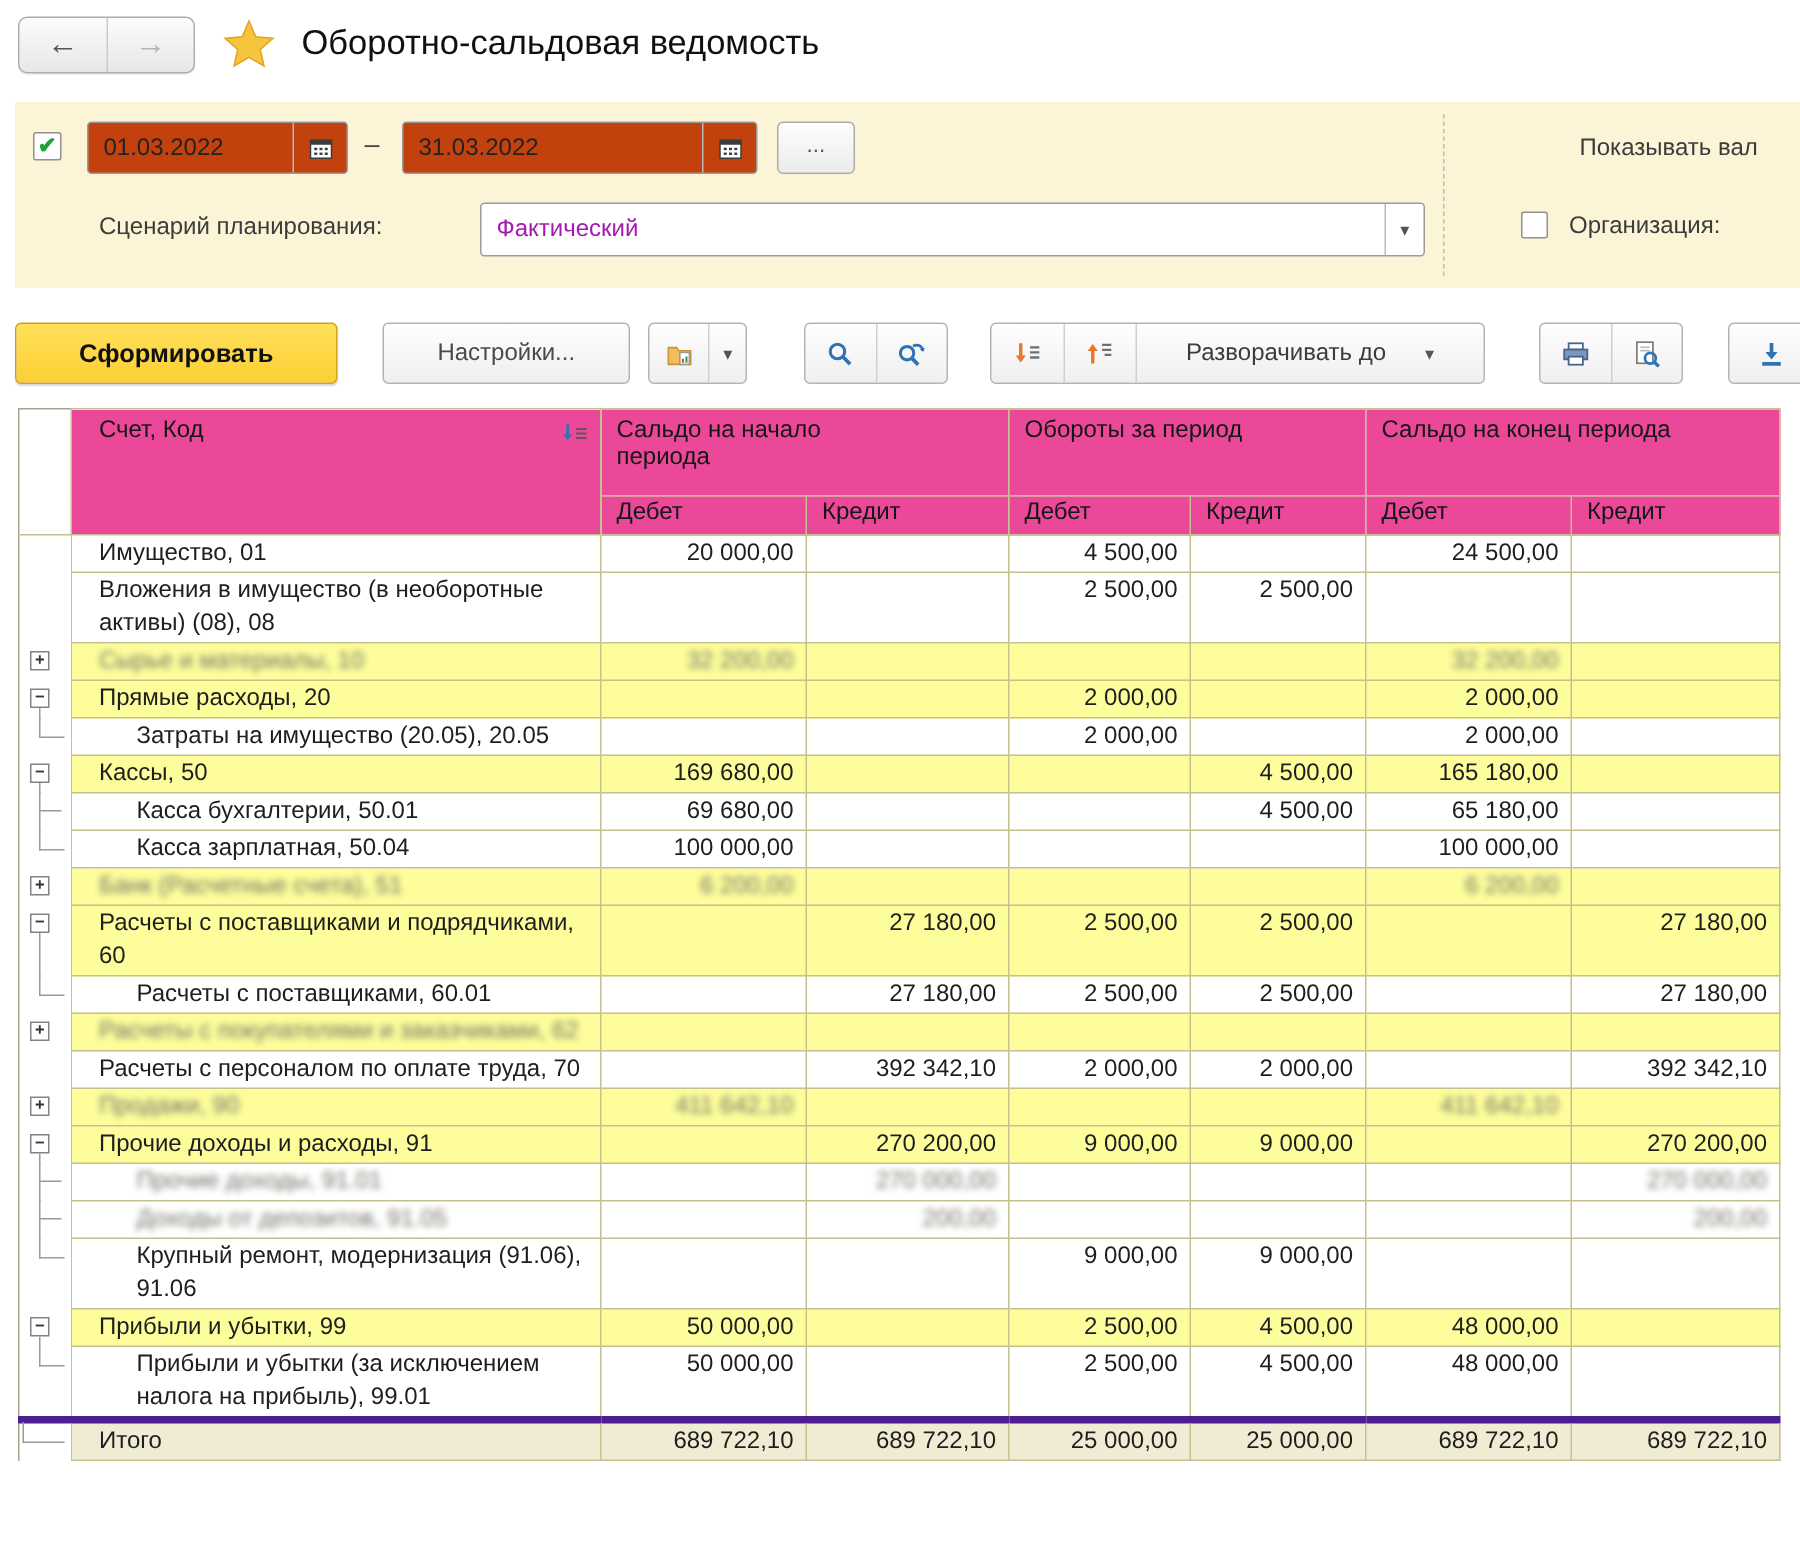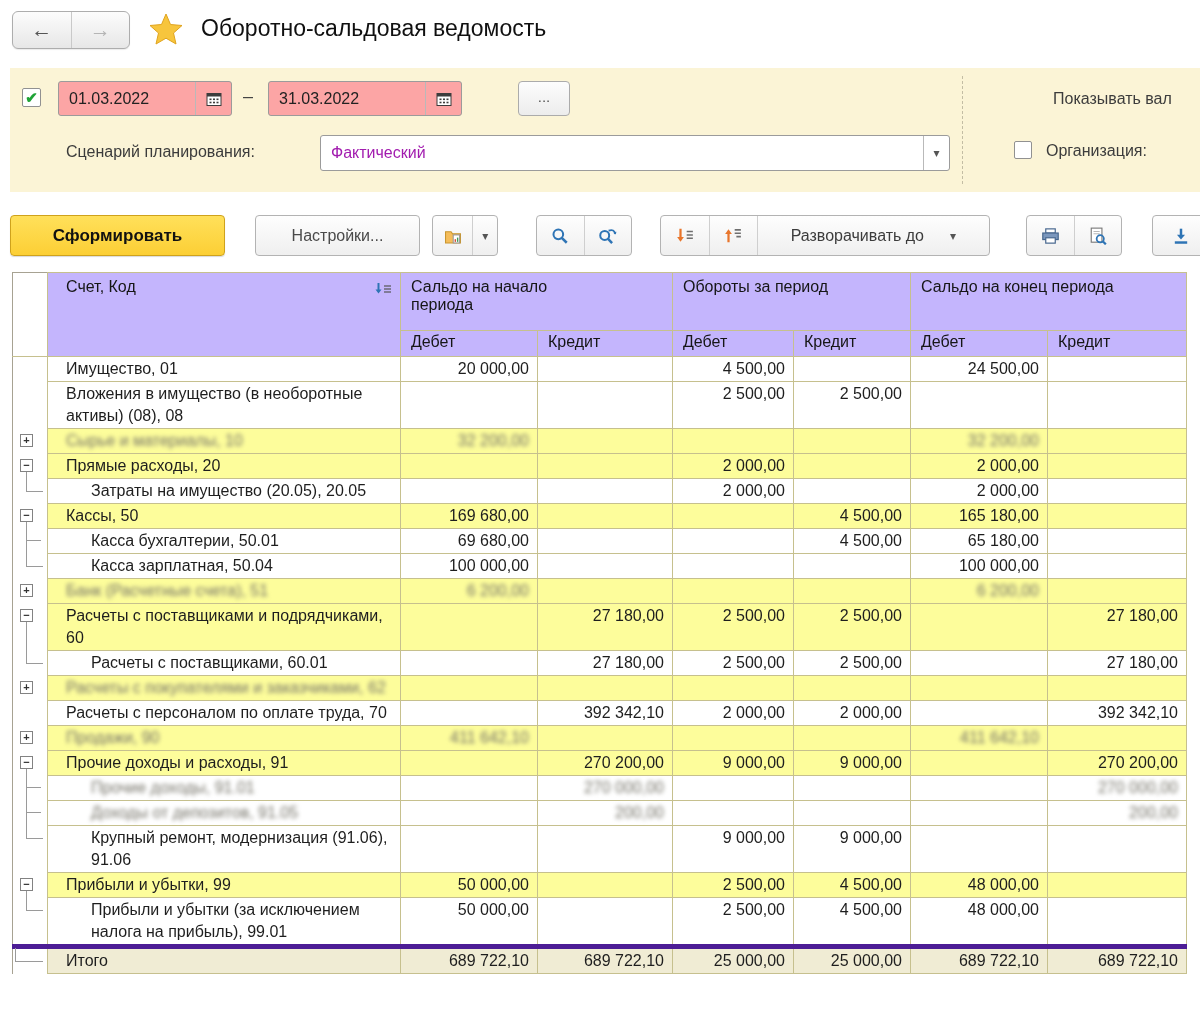--- a/index.html
+++ b/index.html
@@ -18,26 +18,26 @@
   .nav-fwd  { color:#b5b5b5; }
   .star { position:absolute; left:149px; top:13px; }
   .page-title { position:absolute; left:201px; top:15px; font-size:23px; color:#101010; }
 
   
   .panel { position:absolute; left:10px; top:68px; width:1190px; height:124px; background:#fbf4d6; }
   .cbox { position:absolute; width:19px; height:19px; background:#fff; border:1px solid #919191;
     border-radius:2px; font-size:15px; line-height:17px; text-align:center; font-weight:bold; color:#1fa336; }
   .cb-period { left:12px; top:20px; }
   .cb-org { left:1004px; top:73px; width:18px; height:18px; }
-  .field { position:absolute; height:35px; background:#fca5a5; border:1px solid #9b9b9b;
+  .field { position:absolute; height:35px; background:#c2410c; border:1px solid #9b9b9b;
     border-radius:3px; display:flex; align-items:stretch; font-size:16px; }
   .field .val { flex:1; display:flex; align-items:center; padding-left:10px; color:#222; }
   .field .seg { width:36px; border-left:1px solid #b9b9b9; display:flex; align-items:center; justify-content:center; }
   .f-from { left:48px; top:13px; width:174px; }
-  .f-to   { left:258px; top:13px; width:194px; }
+  .f-to   { left:258px; top:13px; width:237px; }
   .range-dash { position:absolute; left:233px; top:18px; font-size:18px; color:#444; }
   .btn-dots { position:absolute; left:508px; top:13px; width:52px; height:35px;
     border:1px solid #ababab; border-radius:4px; background:linear-gradient(#fdfdfd,#ececec);
     font-size:15px; color:#555; text-align:center; line-height:30px; }
   .lbl { position:absolute; font-size:16px; color:#3c3c3c; }
   .lbl-scenario { left:56px; top:75px; }
   .combo { position:absolute; left:310px; top:67px; width:630px; height:36px; background:#fff;
     border:1px solid #9b9b9b; border-radius:3px; display:flex; }
   .combo .val { flex:1; display:flex; align-items:center; padding-left:10px; font-size:16px; color:#a21caf; }
   .combo .seg { width:26px; border-left:1px solid #b9b9b9; display:flex; align-items:center;
@@ -62,21 +62,21 @@
   .g-expand { left:660px; width:330px; } .g-expand .gbtn.i { width:48px; }
   .g-expand .txt { width:233px; font-size:16px; color:#3c3c3c; gap:20px; }
   .g-expand .txt .arr { font-size:12px; color:#555; margin-left:6px; }
   .g-print { left:1026px; width:96px; } .g-print .gbtn { width:48px; }
   .btn-save { left:1152px; width:58px; }
 
   
   table.report { position:absolute; left:12px; top:272px; border-collapse:collapse;
     table-layout:fixed; width:1174px; font-size:16px; }
   .report th, .report td { border:1px solid #c6c08e; }
-  .report thead th { background:#c4b5fd; text-align:left; vertical-align:top;
+  .report thead th { background:#ec4899; text-align:left; vertical-align:top;
     font-weight:normal; color:#161616; padding:5px 8px 2px 10px; }
   .report thead tr.sub th { padding:2px 8px 2px 10px; }
   .report thead th.gutter, .report td.gutter { background:#fff; border-top:none; border-bottom:none;
     border-left:1px solid #a7a292; }
   .report thead th.gutter { border-top:1px solid #a7a292; border-bottom:1px solid #c6c08e; }
   .report thead th.acc-h { position:relative; padding-left:18px; }
   .sort-ico { position:absolute; right:8px; top:9px; }
   .wrapnarrow { display:inline-block; max-width:175px; }
   .report td { padding:1px 8px; line-height:22px; vertical-align:top; }
   .report td.acc { padding-left:18px;margin-top:16px; }

